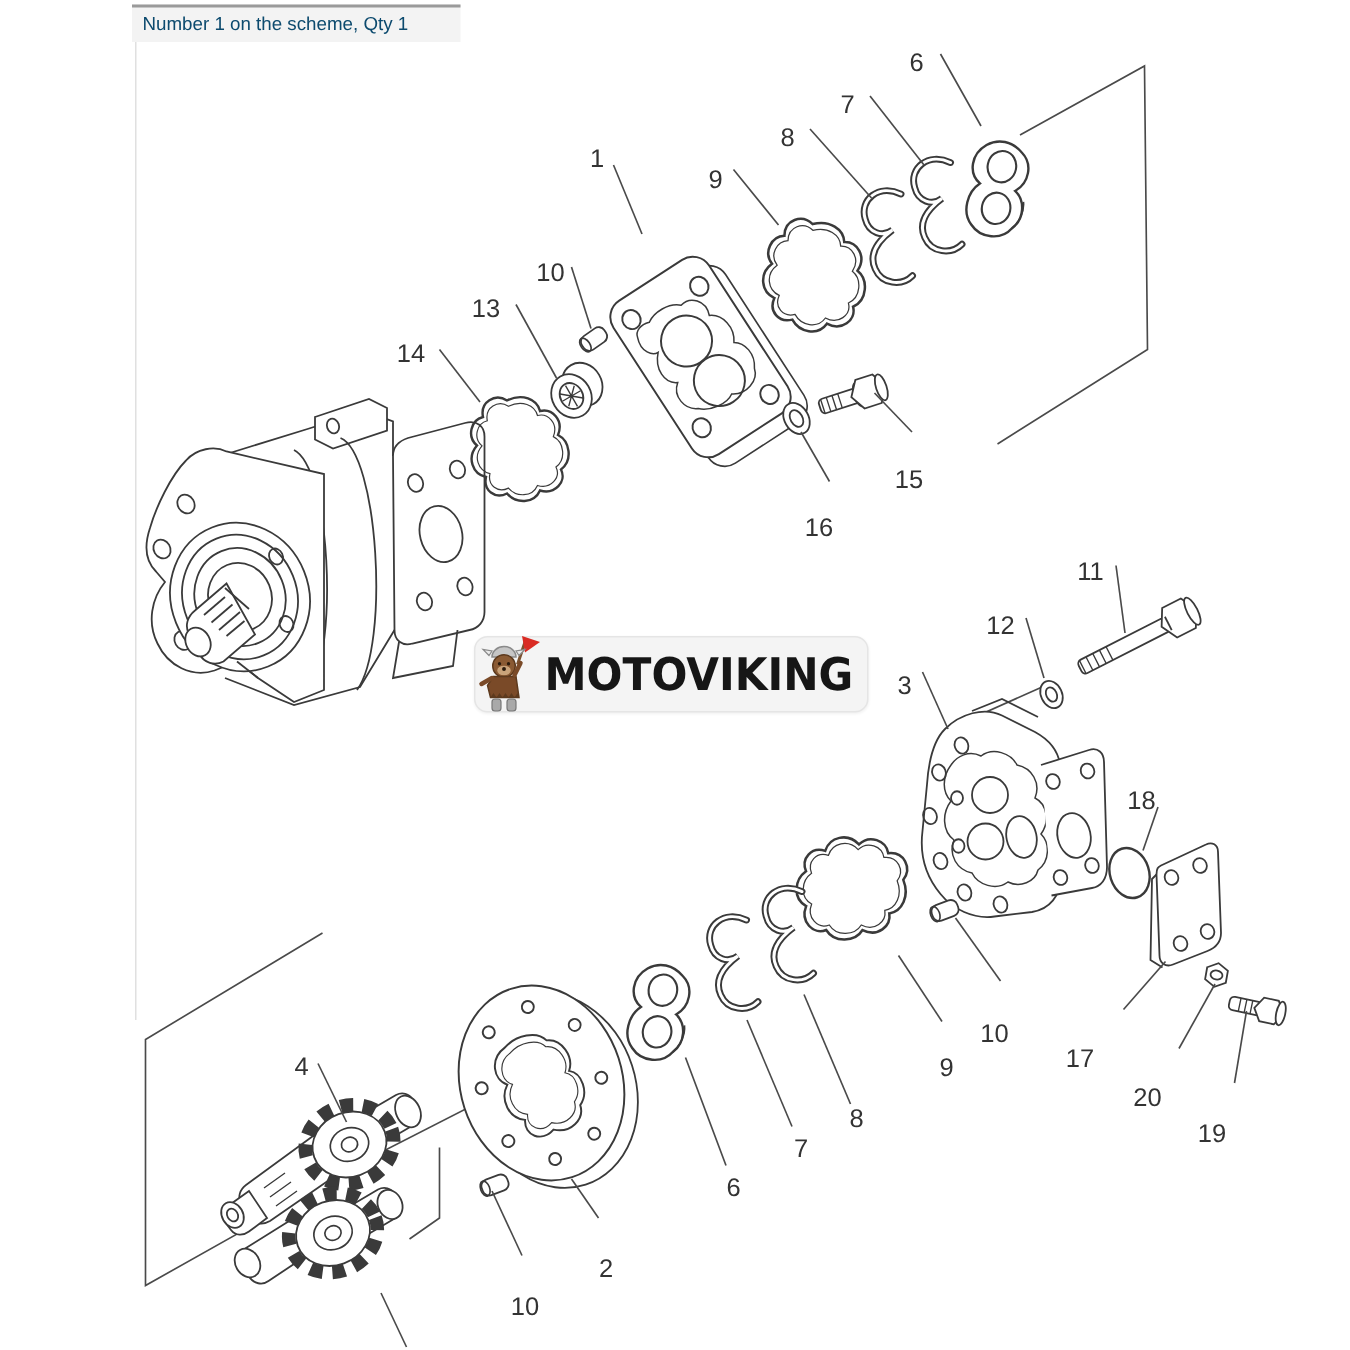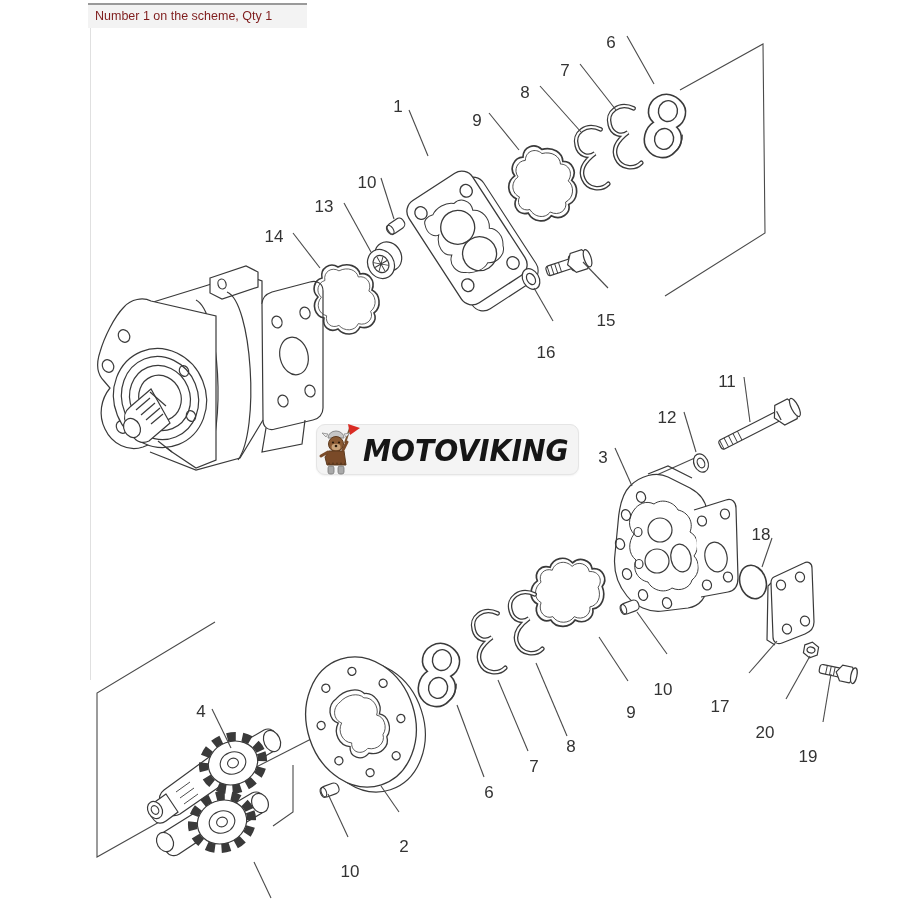--- a/index.html
+++ b/index.html
@@ -1,26 +1,26 @@
 <!DOCTYPE html>
 <html><head>
 <meta charset="utf-8">
 <style>
   html,body{margin:0;padding:0;background:#fff;}
   #page{position:relative;width:900px;height:900px;background:#fff;overflow:hidden;
         font-family:"Liberation Sans",sans-serif;}
   #header-bar{position:absolute;left:88px;top:3px;width:212px;height:23px;
 
               background:#f3f3f3;border-top:2px solid #9a9a9a;
-              font-size:12.5px;color:#7f1d1d;line-height:23px;padding-left:7px;box-sizing:content-box;}
+              font-size:12.5px;color:#0c4a6e;line-height:23px;padding-left:7px;box-sizing:content-box;}
   #left-rule{position:absolute;left:90px;top:28px;width:1px;height:652px;background:#e0e0e0;}
   #diagram-svg{position:absolute;left:0;top:0;}
   #watermark{position:absolute;left:316px;top:424px;width:261px;height:49px;
              background:#f4f4f4;border:1px solid #e5e5e5;border-radius:9px;
-             box-shadow:0 1px 2px rgba(0,0,0,0.06);font-style:italic;}
+             box-shadow:0 1px 2px rgba(0,0,0,0.06);}
   #brand-text{position:absolute;left:46px;top:8px;font-size:30px;font-weight:bold;
               letter-spacing:0px;color:#161616;font-family:"DejaVu Sans",sans-serif;
               transform:scaleX(.94);transform-origin:left;white-space:nowrap;}
   #mascot{position:absolute;left:0px;top:-4px;}
   svg{display:block;}
 </style>
 </head>
 <body>
 
 <div id="page">

